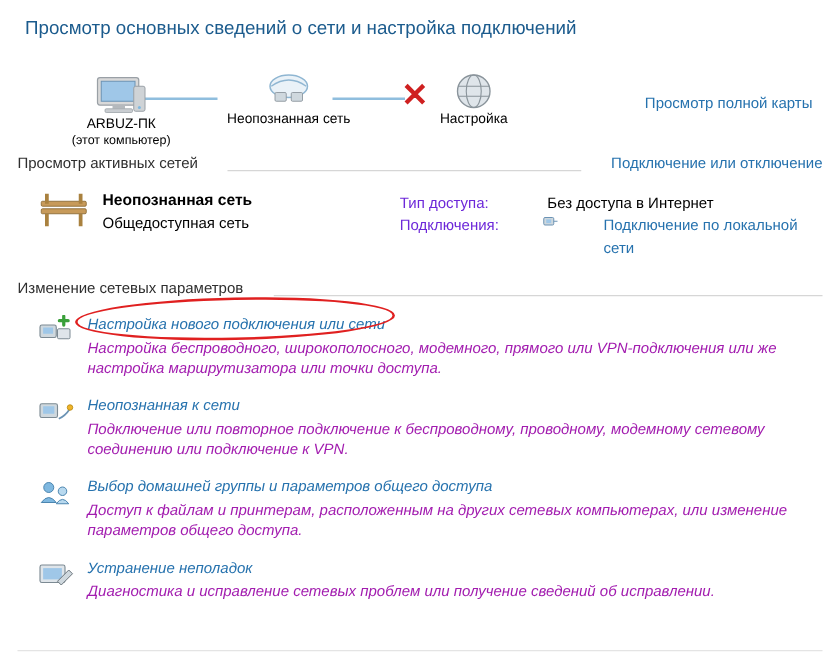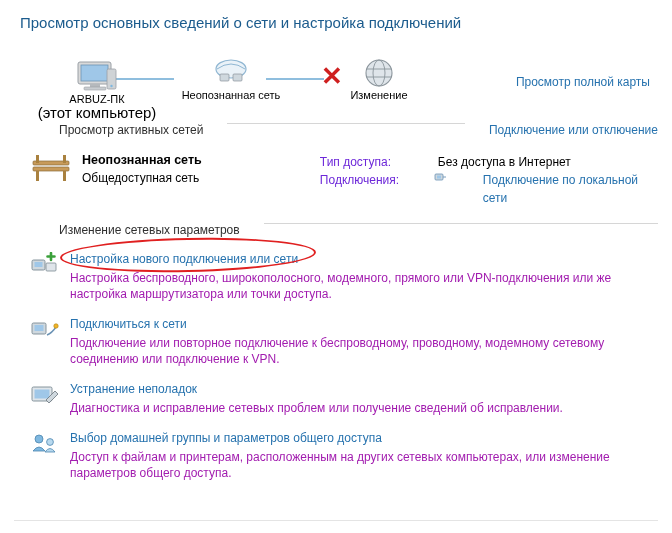--- a/index.html
+++ b/index.html
@@ -49,21 +49,21 @@
     position: absolute;
     text-align: center;
     width: 130px;
   }
   .node .label {
     font-size: 11px;
     line-height: 13px;
     color: #000;
   }
   .node .sublabel {
-    font-size: 15px;
+    font-size: 10px;
     line-height: 13px;
     color: #000;
   }
   .node-pc   { left: 18px;  top: 12px; }
   .node-net  { left: 152px; top: 8px; }
   .node-inet { left: 300px; top: 8px; }
 
   .glyph-wrap { height: 36px; display: flex; align-items: flex-end; justify-content: center; }
 
   
@@ -85,25 +85,24 @@
     font-weight: bold;
     line-height: 26px;
   }
 
   
   .sect {
     margin-top: 6px;
   }
   .sect-head {
     display: flex;
-    align-items: flex-start;
+    align-items: flex-end;
     gap: 24px;
     color: #2f2f2f;
     font-size: 12px;
-    margin-left: 45px;
   }
   .sect-head .rule {
     flex: 1 1 auto;
     height: 1px;
     background: #d6d6d6;
   }
   .sect-head .right-link {
     color: #2672ae;
     font-size: 12px;
     white-space: nowrap;
@@ -152,21 +151,21 @@
   .settings {
     margin-top: 16px;
   }
   .item {
     display: flex;
     gap: 10px;
     margin-top: 14px;
     padding-left: 16px;
   }
   .item .ico { width: 30px; flex: 0 0 30px; padding-top: 1px; }
-  .item .body { flex: 1 1 auto; max-width: 560px; }
+  .item .body { flex: 1 1 auto; max-width: 560px; font-style: italic; }
   .item .title {
     color: #2672ae;
     font-size: 12px;
     line-height: 16px;
     cursor: pointer;
     display: inline-block;
   }
   .item .desc {
     font-size: 12px;
     line-height: 16px;
@@ -238,21 +237,21 @@
     <div class="red-x">✕</div>
 
     <div class="node node-inet">
       <div class="glyph-wrap">
         <svg width="34" height="34" viewBox="0 0 34 34">
           <circle cx="17" cy="18" r="13" fill="#dfe5ea" stroke="#8a949b" stroke-width="1.1"></circle>
           <ellipse cx="17" cy="18" rx="6" ry="13" fill="none" stroke="#8a949b" stroke-width="0.9"></ellipse>
           <path d="M4.5 14 H29.5 M4.5 22 H29.5" stroke="#8a949b" stroke-width="0.9" fill="none"></path>
         </svg>
       </div>
-      <div class="label">Изменение</div>
+      <div class="label">Настройка</div>
     </div>
 
     <div class="full-map-link">Просмотр полной карты</div>
   </div>
 
   <div class="sect">
     <div class="sect-head">
       <span>Просмотр активных сетей</span>
       <span class="rule"></span>
       <span class="right-link">Подключение или отключение</span>
@@ -322,50 +321,50 @@
     <div class="item">
       <div class="ico">
         <svg width="30" height="26" viewBox="0 0 30 26">
           <rect x="2" y="6" width="14" height="11" rx="1.5" fill="#cfd8de" stroke="#7c8a93" stroke-width="0.9"></rect>
           <rect x="4.5" y="8" width="9" height="6" fill="#9fc7e8"></rect>
           <path d="M17 18 q5 -2 9 -8" fill="none" stroke="#6b93b5" stroke-width="1.4"></path>
           <circle cx="26" cy="9" r="2.2" fill="#f0b429" stroke="#b98a15" stroke-width="0.7"></circle>
         </svg>
       </div>
       <div class="body">
-        <span class="title">Подключиться к сети</span>
+        <span class="title">Неопознанная к сети</span>
         <div class="desc">Подключение или повторное подключение к беспроводному, проводному, модемному сетевому соединению или подключение к VPN.</div>
-      </div>
-    </div>
-
-    <div class="item">
-      <div class="ico">
-        <svg width="30" height="26" viewBox="0 0 30 26">
-          <rect x="2" y="5" width="20" height="14" rx="1.5" fill="#dfe5ea" stroke="#7c8a93" stroke-width="0.9"></rect>
-          <rect x="4.5" y="7.5" width="15" height="9" fill="#9fc7e8"></rect>
-          <path d="M16 18 l9 -9 3 3 -9 9 z" fill="#cfd8de" stroke="#6b757c" stroke-width="0.8"></path>
-        </svg>
-      </div>
-      <div class="body">
-        <span class="title">Устранение неполадок</span>
-        <div class="desc">Диагностика и исправление сетевых проблем или получение сведений об исправлении.</div>
       </div>
     </div>
 
     <div class="item">
       <div class="ico">
         <svg width="30" height="26" viewBox="0 0 30 26">
           <circle cx="9" cy="8" r="4" fill="#7fb8e0" stroke="#4c86b0" stroke-width="0.8"></circle>
           <path d="M3 20 q6 -8 12 0 z" fill="#7fb8e0" stroke="#4c86b0" stroke-width="0.8"></path>
           <circle cx="20" cy="11" r="3.4" fill="#b8d9ef" stroke="#4c86b0" stroke-width="0.8"></circle>
           <path d="M15 21 q5 -7 10 0 z" fill="#b8d9ef" stroke="#4c86b0" stroke-width="0.8"></path>
         </svg>
       </div>
       <div class="body">
         <span class="title">Выбор домашней группы и параметров общего доступа</span>
         <div class="desc">Доступ к файлам и принтерам, расположенным на других сетевых компьютерах, или изменение параметров общего доступа.</div>
       </div>
     </div>
+
+    <div class="item">
+      <div class="ico">
+        <svg width="30" height="26" viewBox="0 0 30 26">
+          <rect x="2" y="5" width="20" height="14" rx="1.5" fill="#dfe5ea" stroke="#7c8a93" stroke-width="0.9"></rect>
+          <rect x="4.5" y="7.5" width="15" height="9" fill="#9fc7e8"></rect>
+          <path d="M16 18 l9 -9 3 3 -9 9 z" fill="#cfd8de" stroke="#6b757c" stroke-width="0.8"></path>
+        </svg>
+      </div>
+      <div class="body">
+        <span class="title">Устранение неполадок</span>
+        <div class="desc">Диагностика и исправление сетевых проблем или получение сведений об исправлении.</div>
+      </div>
+    </div>
   </div>
 
   <div class="annot-ellipse"></div>
   <div class="bottom-rule"></div>
 </div>
 
 </body></html>

